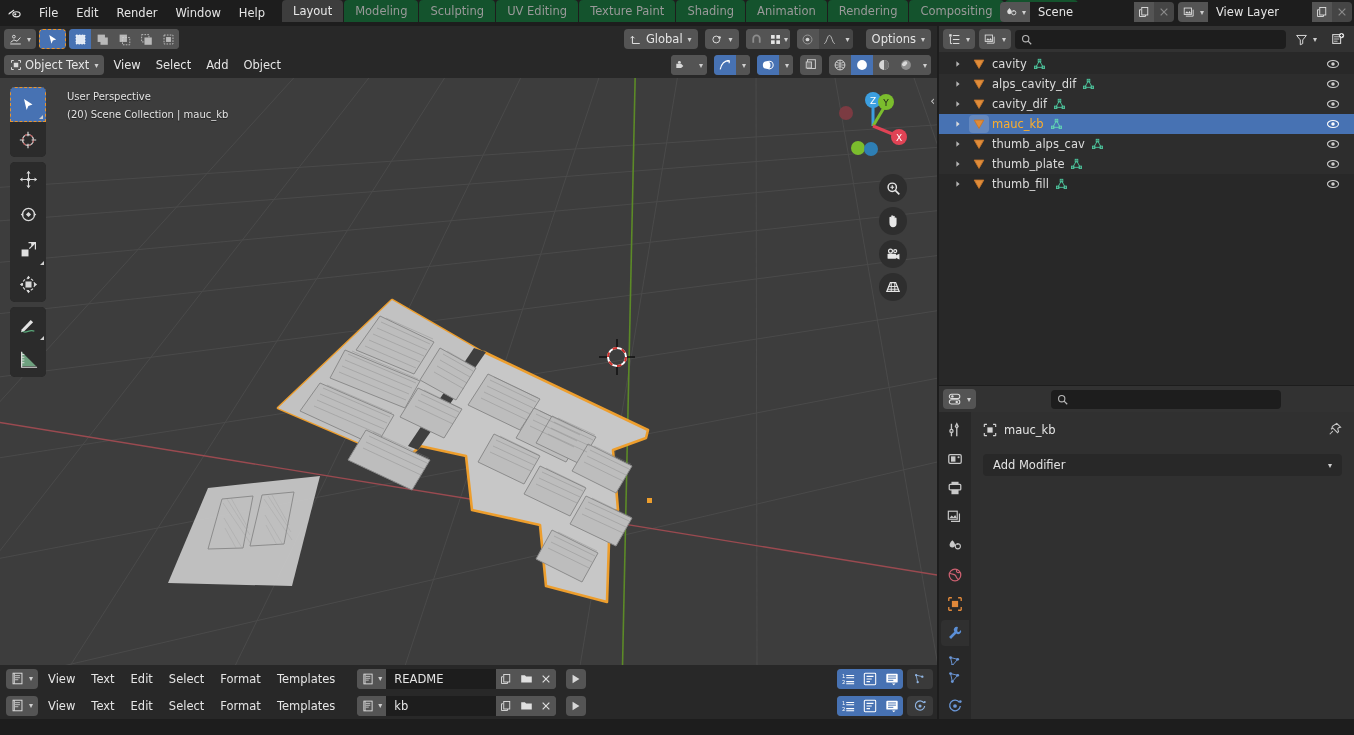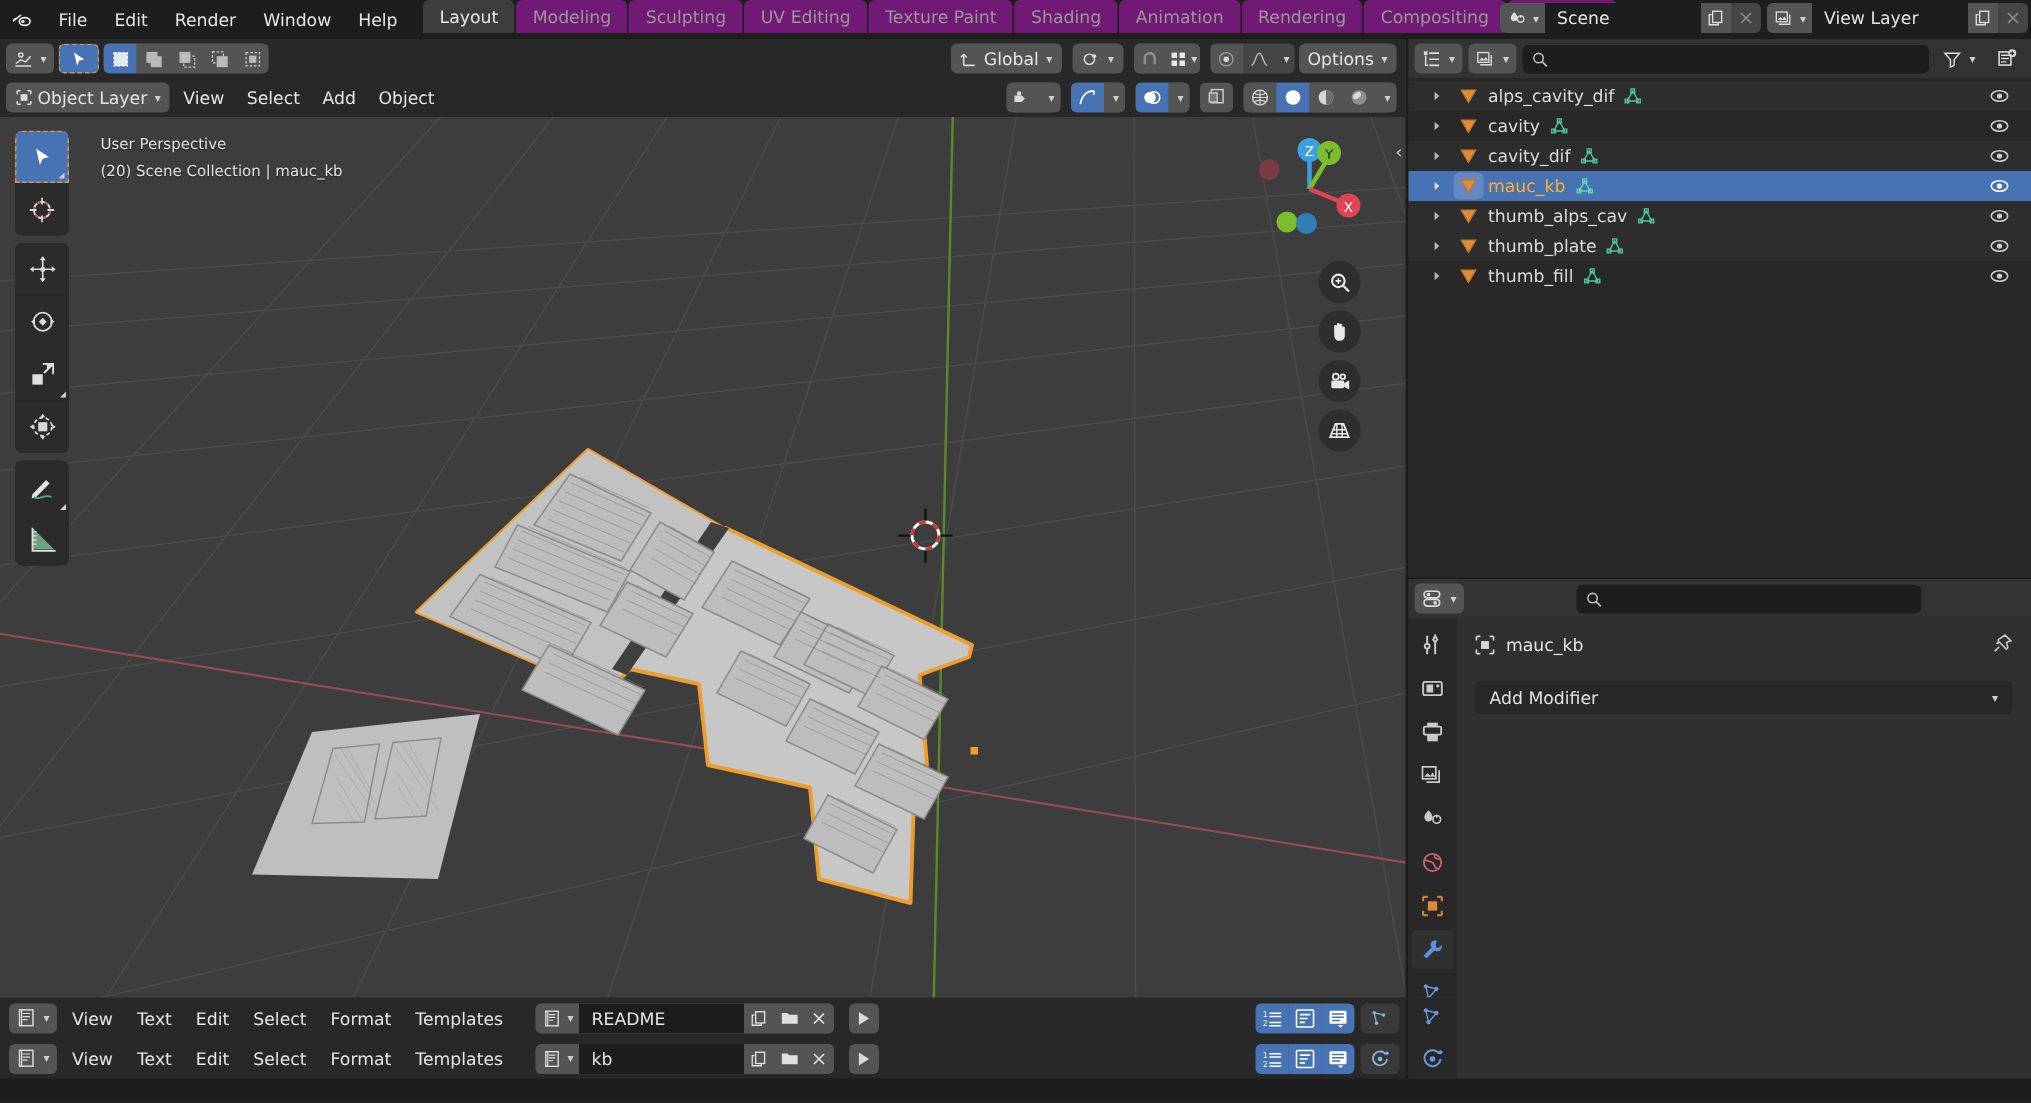--- a/index.html
+++ b/index.html
@@ -19,21 +19,21 @@
     position: absolute; left: 0; top: 0; width: 1354px; height: 26px;
     background: #1d1d1d; display: flex; align-items: center;
   }
   .blender-logo { width: 30px; height: 26px; display:flex; align-items:center; justify-content:center; }
   .menu-item {
     padding: 3px 9px; color: #e5e5e5; font-size: 11.5px; border-radius: 3px;
     white-space: nowrap;
   }
   .ws-tabs { display: flex; align-items: flex-start; height: 26px; margin-left: 8px; }
   .ws-tab {
-    padding: 5px 11px 6px; font-size: 11.5px; color: #999; background: #701a75;
+    padding: 5px 11px 6px; font-size: 11.5px; color: #999; background: #14532d;
     border-radius: 4px 4px 0 0; margin-right: 1px; height: 22px; line-height: 12px;
   }
   .ws-tab.active { background: #3d3d3d; color: #e8e8e8; }
   .topbar-right {
     position: absolute; right: 2px; top: 2px; display: flex; align-items: center; gap: 4px;
   }
   .field-combo {
     display: flex; align-items: center; height: 20px; background: #282828;
     border-radius: 4px; overflow: hidden;
   }
@@ -345,33 +345,33 @@
           </span>
         <span class="seg" style="background:#454545;">
             <svg width="13" height="13" viewBox="0 0 16 16">
               <path d="M1.5 13c3 0 3.5-10 6.5-10s3.5 10 6.5 10" fill="none" stroke="#b8b8b8" stroke-width="1.2"></path>
             </svg>
           </span>
         <span class="seg" style="background:#454545;width:12px;">
             <span class="ddarrow">▾</span>
           </span>
       </div>
-      <div class="hbtn" style="margin-left:0;margin-right:6px;">
+      <div class="hbtn" style="margin-left:10px;margin-right:6px;">
         <span>Options</span>
         <span class="ddarrow">▾</span>
       </div>
     </div>
 
     <div class="vp-header2">
       <div class="hbtn">
         <svg width="12" height="12" viewBox="0 0 16 16">
             <path d="M2 2h3M2 2v3M14 2h-3M14 2v3M2 14h3M2 14v-3M14 14h-3M14 14v-3" stroke="#dcdcdc" stroke-width="1.3" fill="none"></path>
             <rect x="5" y="5" width="6" height="6" fill="#dcdcdc"></rect>
           </svg>
-        <span>Object Layer</span>
+        <span>Object Text</span>
         <span class="ddarrow">▾</span>
       </div>
       <div class="hbtn flat">View</div>
       <div class="hbtn flat">Select</div>
       <div class="hbtn flat">Add</div>
       <div class="hbtn flat">Object</div>
 
       <div style="flex:1"></div>
 
       <div class="hgroup">
@@ -696,58 +696,58 @@
             <rect x="2" y="3" width="9" height="10" fill="none" stroke="#dcdcdc" stroke-width="1.2"></rect>
             <path d="M3.5 5.5h6M3.5 8h6M3.5 10.5h4" stroke="#dcdcdc" stroke-width="1"></path>
             <circle cx="12" cy="4" r="3" fill="#dcdcdc"></circle>
             <path d="M12 2.4v3.2M10.4 4h3.2" stroke="#323232" stroke-width="1.1"></path>
           </svg>
       </div>
     </div>
 
     <div class="out-tree">
 
+      <div class="out-row">
+        <span class="disc">
+            <svg width="8" height="8" viewBox="0 0 10 10">
+              <path d="M3 1.5l4 3.5-4 3.5z" fill="#b5b5b5"></path>
+            </svg>
+          </span>
+        <span class="obj-ico-box">
+            <svg width="14" height="14" viewBox="0 0 16 16">
+              <path d="M2.5 3.5h11L8 13z" fill="#e08c3a" stroke="#c2752c" stroke-width="1"></path>
+            </svg>
+          </span>
+        <span class="label">cavity</span>
+        <span class="mesh-ico">
+            <svg width="13" height="13" viewBox="0 0 16 16">
+              <path d="M8 3.2 3.4 11.5h9.2z" fill="none" stroke="#4ec9a0" stroke-width="1.1"></path>
+              <rect x="6.4" y="1.6" width="3.2" height="3.2" fill="none" stroke="#4ec9a0" stroke-width="1.1"></rect>
+              <rect x="1.8" y="10" width="3" height="3" fill="none" stroke="#4ec9a0" stroke-width="1.1"></rect>
+              <rect x="11.2" y="10" width="3" height="3" fill="none" stroke="#4ec9a0" stroke-width="1.1"></rect>
+            </svg>
+          </span>
+        <span class="out-eye"><svg width="14" height="14" viewBox="0 0 16 16">
+              <ellipse cx="8" cy="8" rx="6.3" ry="4" fill="none" stroke="#cfcfcf" stroke-width="1.2"></ellipse>
+              <circle cx="8" cy="8" r="2" fill="#cfcfcf"></circle>
+            </svg></span>
+      </div>
+
       <div class="out-row alt">
         <span class="disc">
             <svg width="8" height="8" viewBox="0 0 10 10">
               <path d="M3 1.5l4 3.5-4 3.5z" fill="#b5b5b5"></path>
             </svg>
           </span>
         <span class="obj-ico-box">
             <svg width="14" height="14" viewBox="0 0 16 16">
               <path d="M2.5 3.5h11L8 13z" fill="#e08c3a" stroke="#c2752c" stroke-width="1"></path>
             </svg>
           </span>
         <span class="label">alps_cavity_dif</span>
-        <span class="mesh-ico">
-            <svg width="13" height="13" viewBox="0 0 16 16">
-              <path d="M8 3.2 3.4 11.5h9.2z" fill="none" stroke="#4ec9a0" stroke-width="1.1"></path>
-              <rect x="6.4" y="1.6" width="3.2" height="3.2" fill="none" stroke="#4ec9a0" stroke-width="1.1"></rect>
-              <rect x="1.8" y="10" width="3" height="3" fill="none" stroke="#4ec9a0" stroke-width="1.1"></rect>
-              <rect x="11.2" y="10" width="3" height="3" fill="none" stroke="#4ec9a0" stroke-width="1.1"></rect>
-            </svg>
-          </span>
-        <span class="out-eye"><svg width="14" height="14" viewBox="0 0 16 16">
-              <ellipse cx="8" cy="8" rx="6.3" ry="4" fill="none" stroke="#cfcfcf" stroke-width="1.2"></ellipse>
-              <circle cx="8" cy="8" r="2" fill="#cfcfcf"></circle>
-            </svg></span>
-      </div>
-
-      <div class="out-row">
-        <span class="disc">
-            <svg width="8" height="8" viewBox="0 0 10 10">
-              <path d="M3 1.5l4 3.5-4 3.5z" fill="#b5b5b5"></path>
-            </svg>
-          </span>
-        <span class="obj-ico-box">
-            <svg width="14" height="14" viewBox="0 0 16 16">
-              <path d="M2.5 3.5h11L8 13z" fill="#e08c3a" stroke="#c2752c" stroke-width="1"></path>
-            </svg>
-          </span>
-        <span class="label">cavity</span>
         <span class="mesh-ico">
             <svg width="13" height="13" viewBox="0 0 16 16">
               <path d="M8 3.2 3.4 11.5h9.2z" fill="none" stroke="#4ec9a0" stroke-width="1.1"></path>
               <rect x="6.4" y="1.6" width="3.2" height="3.2" fill="none" stroke="#4ec9a0" stroke-width="1.1"></rect>
               <rect x="1.8" y="10" width="3" height="3" fill="none" stroke="#4ec9a0" stroke-width="1.1"></rect>
               <rect x="11.2" y="10" width="3" height="3" fill="none" stroke="#4ec9a0" stroke-width="1.1"></rect>
             </svg>
           </span>
         <span class="out-eye"><svg width="14" height="14" viewBox="0 0 16 16">
               <ellipse cx="8" cy="8" rx="6.3" ry="4" fill="none" stroke="#cfcfcf" stroke-width="1.2"></ellipse>

